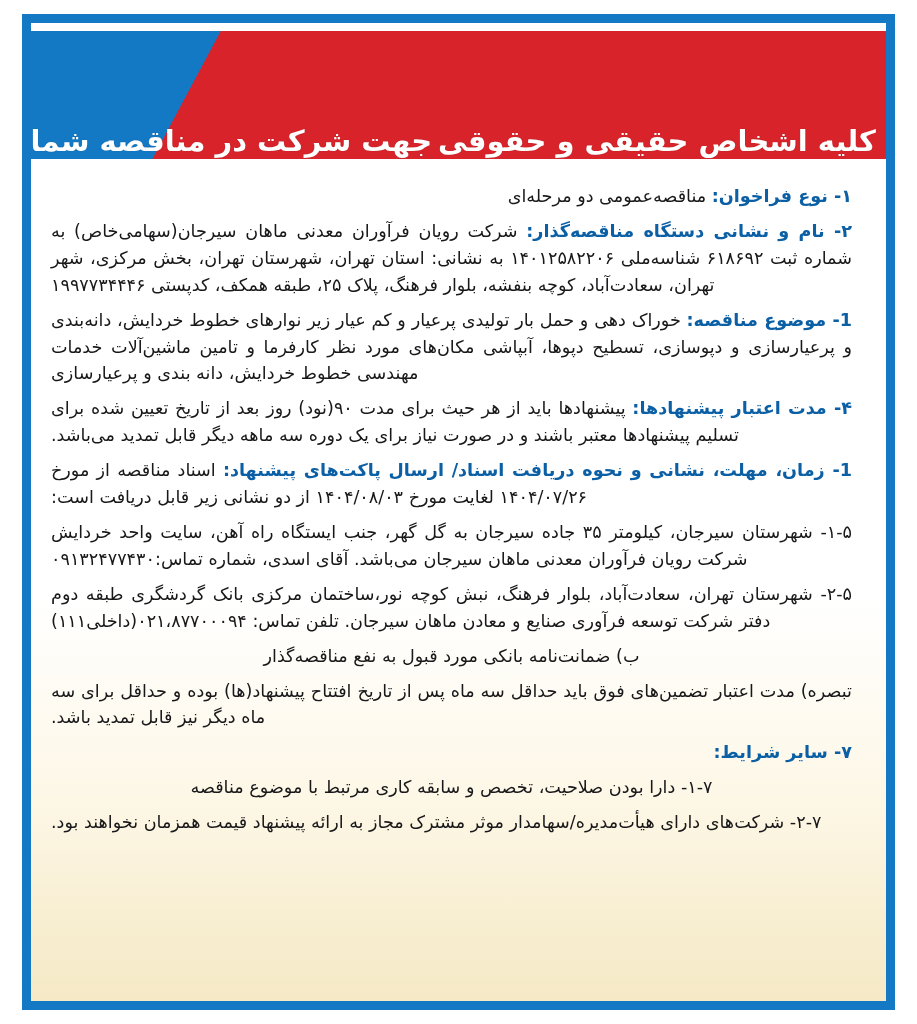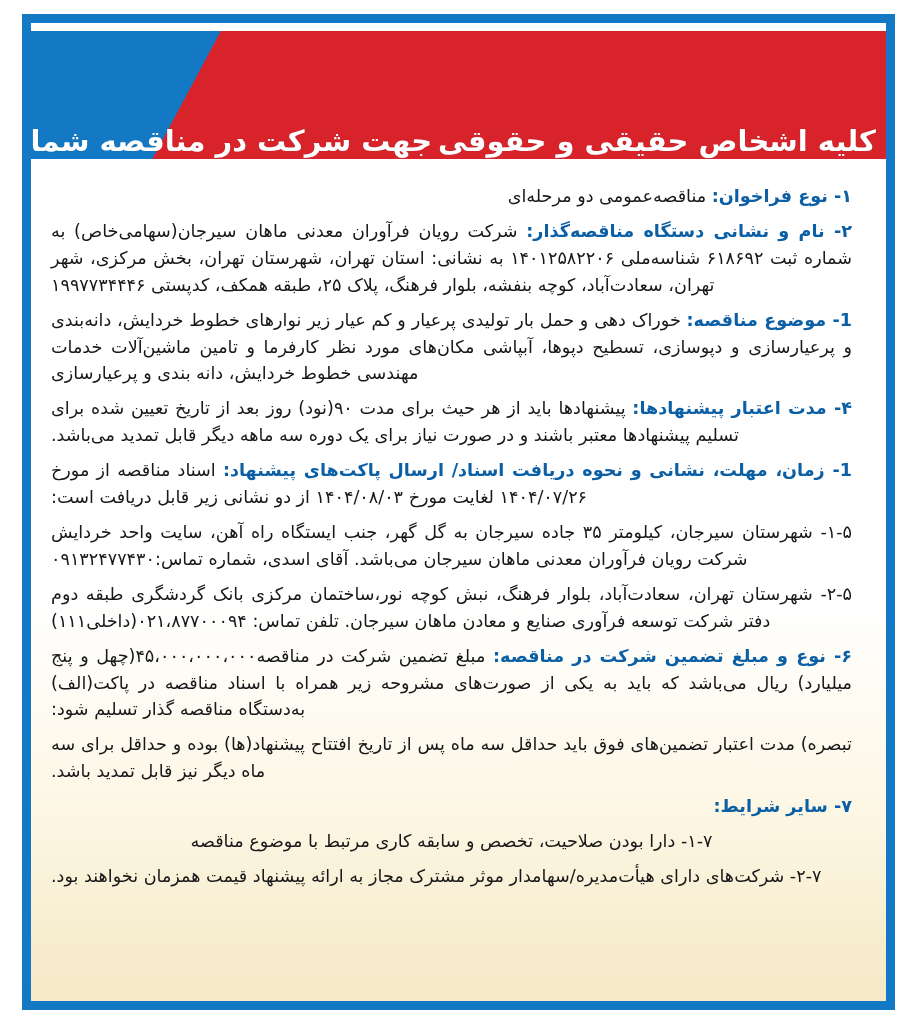--- a/index.html
+++ b/index.html
@@ -147,23 +147,23 @@
     <p class="para"><span class="hd">1- موضوع مناقصه:</span><span> خوراک دهی و حمل بار تولیدی پرعیار و کم عیار زیر نوارهای خطوط خردایش، دانه‌بندی و پرعیارسازی و دپوسازی، تسطیح دپوها، آبپاشی مکان‌های مورد نظر کارفرما و تامین ماشین‌آلات خدمات مهندسی خطوط خردایش، دانه بندی و پرعیارسازی</span></p>
 
     <p class="para"><span class="hd">۴- مدت اعتبار پیشنهادها:</span><span> پیشنهادها باید از هر حیث برای مدت ۹۰(نود) روز بعد از تاریخ تعیین شده برای تسلیم پیشنهادها معتبر باشند و در صورت نیاز برای یک دوره سه ماهه دیگر قابل تمدید می‌باشد.</span></p>
 
     <p class="para"><span class="hd">1- زمان، مهلت، نشانی و نحوه دریافت اسناد/ ارسال پاکت‌های پیشنهاد:</span><span> اسناد مناقصه از مورخ ۱۴۰۴/۰۷/۲۶ لغایت مورخ ۱۴۰۴/۰۸/۰۳ از دو نشانی زیر قابل دریافت است:</span></p>
 
     <p class="para"><span>۱-۵- شهرستان سیرجان، کیلومتر ۳۵ جاده سیرجان به گل گهر، جنب ایستگاه راه آهن، سایت واحد خردایش شرکت رویان فرآوران معدنی ماهان سیرجان می‌باشد. آقای اسدی، شماره تماس:۰۹۱۳۲۴۷۷۴۳۰</span></p>
 
     <p class="para"><span>۲-۵- شهرستان تهران، سعادت‌آباد، بلوار فرهنگ، نبش کوچه نور،ساختمان مرکزی بانک گردشگری طبقه دوم دفتر شرکت توسعه فرآوری صنایع و معادن ماهان سیرجان. تلفن تماس: ۰۲۱،۸۷۷۰۰۰۹۴(داخلی۱۱۱)</span></p>
 
-    <p class="para"><span class="hd">۶- نوع و مبلغ تضمین شرکت در مناقصه:</span><span> مبلغ تضمین شرکت در مناقصه۴۵،۰۰۰،۰۰۰،۰۰۰(چهل و پنج میلیارد) ریال می‌باشد که باید به یکی از صورت‌های مشروحه زیر همراه با اسناد مناقصه در پاکت(الف) به‌دستگاه مناقصه گذار تسلیم شود:</span></p>
 
 
+    <p class="para centerish"><span>ب) ضمانت‌نامه بانکی مورد قبول به نفع مناقصه‌گذار</span></p>
 
     <p class="para"><span>تبصره) مدت اعتبار تضمین‌های فوق باید حداقل سه ماه پس از تاریخ افتتاح پیشنهاد(ها) بوده و حداقل برای سه ماه دیگر نیز قابل تمدید باشد.</span></p>
 
     <p class="para short gap-sm"><span class="hd">۷- سایر شرایط:</span></p>
 
     <p class="para centerish"><span>۱-۷- دارا بودن صلاحیت، تخصص و سابقه کاری مرتبط با موضوع مناقصه</span></p>
 
     <p class="para"><span>۲-۷- شرکت‌های دارای هیأت‌مدیره/سهامدار موثر مشترک مجاز به ارائه پیشنهاد قیمت همزمان نخواهند بود.</span></p>
 
   </div>

